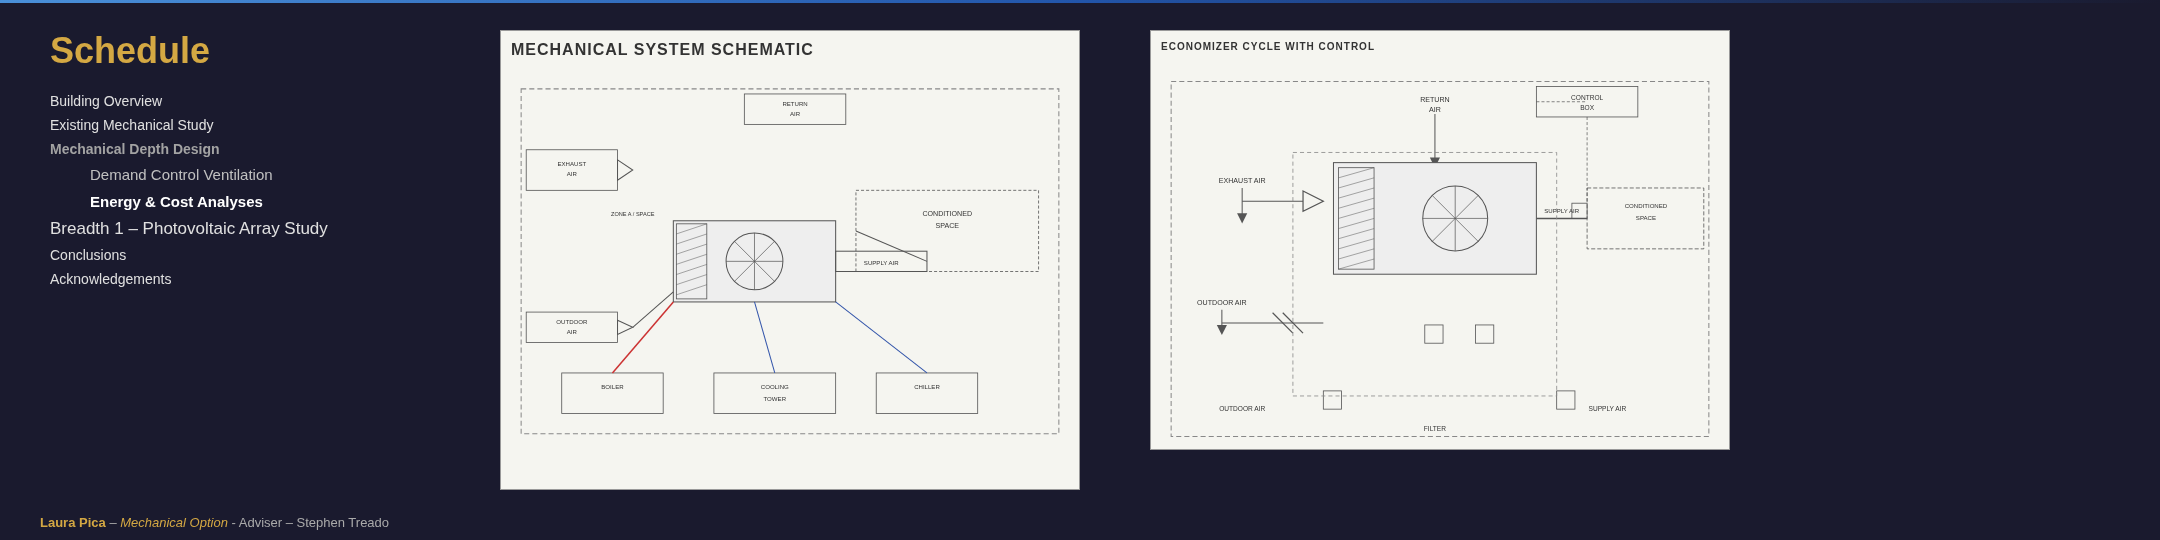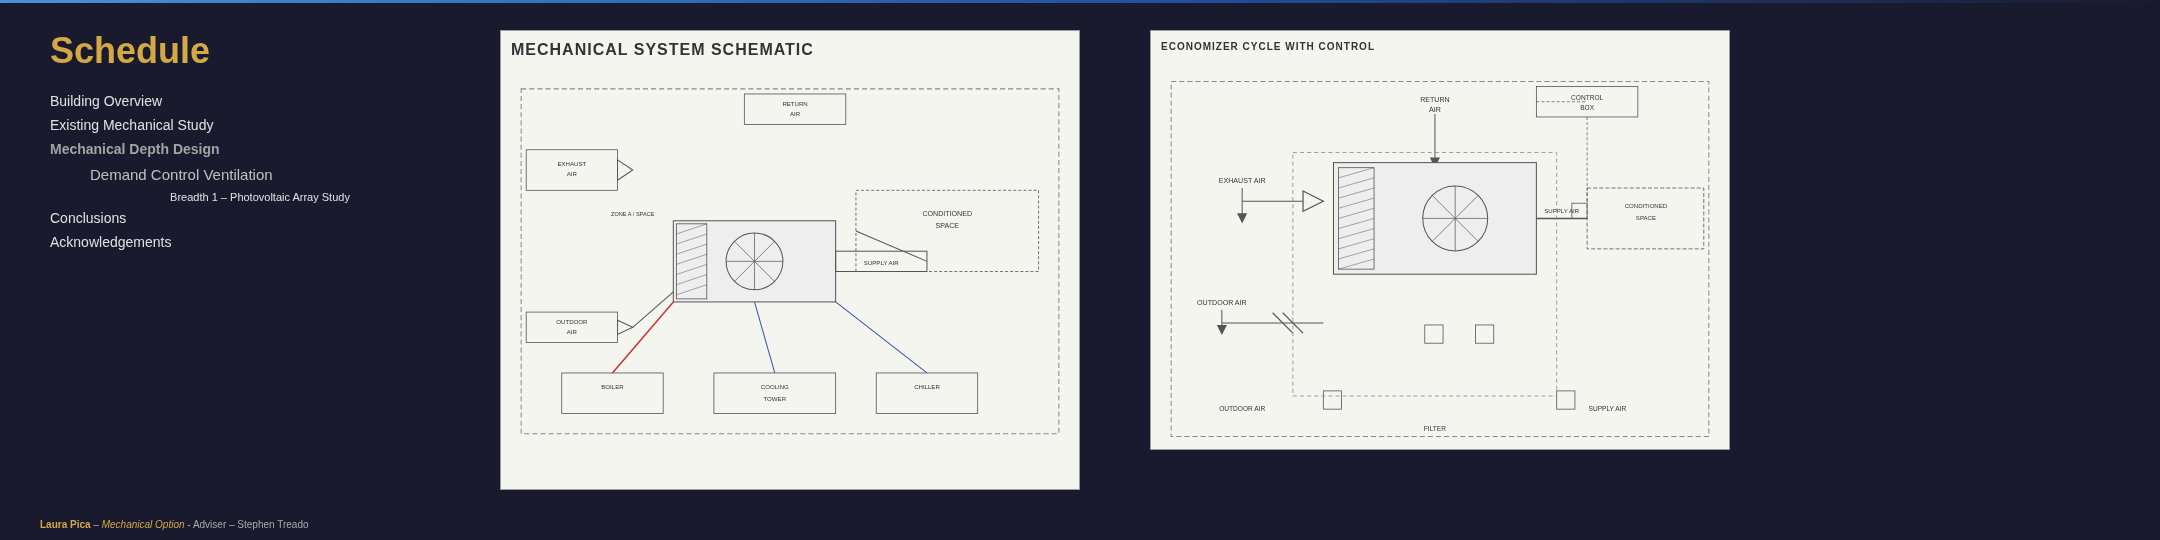--- a/index.html
+++ b/index.html
@@ -62,30 +62,29 @@
       line-height: 1.8;
       margin-left: 50px;
     }
 
     .nav-sub-item.active {
       font-weight: bold;
       color: #ffffff;
     }
 
     .nav-item.breadth {
-      font-size: 11px;
-      text-align: center;
+      font-size: 17px;
     }
 
     
     .footer {
       position: absolute;
       bottom: 10px;
       left: 40px;
-      font-size: 10px;
+      font-size: 13px;
       color: #aaaaaa;
     }
 
     .footer .name {
       color: #d4a843;
       font-weight: bold;
     }
 
     .footer .option {
       color: #d4a843;
@@ -169,20 +168,23 @@
 
   <div class="nav-item active">
     <span>Mechanical Depth Design</span>
   </div>
 
   <div class="nav-sub-item">
     <span>Demand Control Ventilation</span>
   </div>
 
 
+  <div class="nav-sub-item active">
+    <span>Energy &amp; Cost Analyses</span>
+  </div>
 
   <div class="nav-item breadth">
     <span>Breadth 1 – Photovoltaic Array Study</span>
   </div>
 
 
   <div class="nav-item">
     <span>Conclusions</span>
   </div>
 

